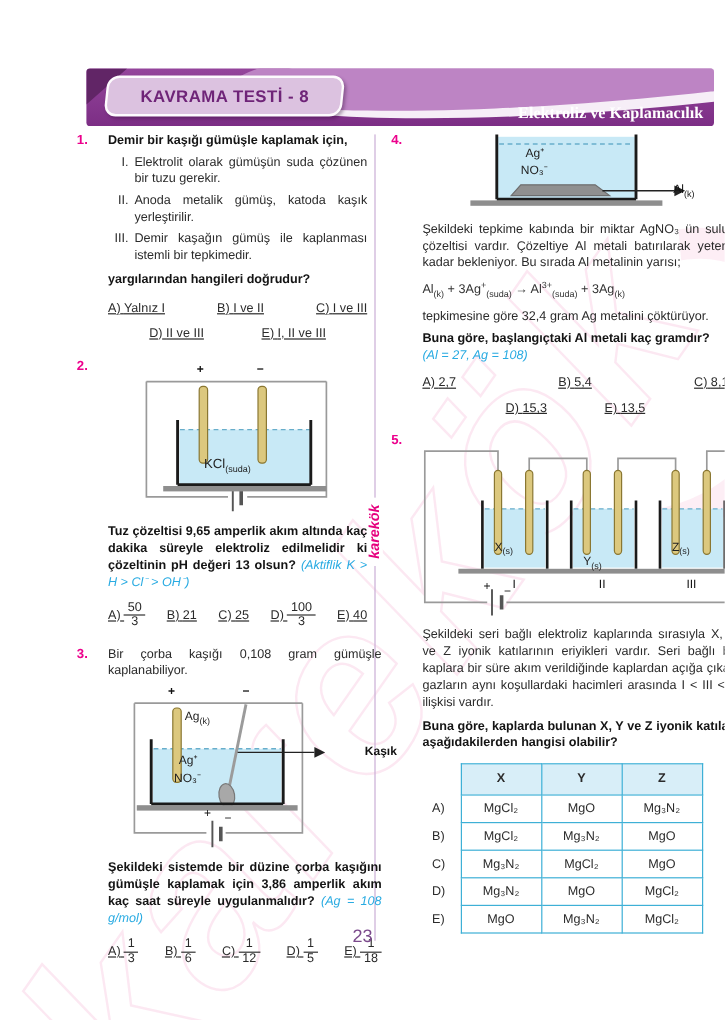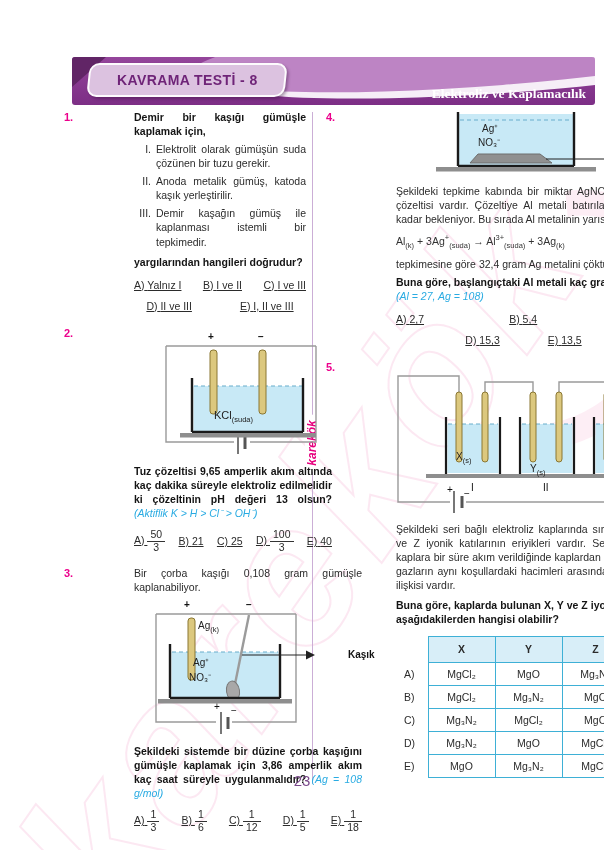--- a/index.html
+++ b/index.html
@@ -47,21 +47,21 @@
   .divider-brand {
     position:absolute; left:312px; top:443px; transform:translate(-50%,-50%) rotate(-90deg);
     color:#e6007e; font-weight:bold; font-style:italic; font-size:12px; background:#fff; padding:0 6px;
   }
   .col { position:absolute; top:110px; font-size:10.5px; line-height:1.34; }
   .col-left  { left:64px;  width:242px; }
   .col-right { left:326px; width:266px; }
   
   .q { display:flex; margin-bottom:13px; }
   .qnum { width:26px; flex:0 0 26px; color:#ec008c; font-weight:bold; font-size:11px; }
-  .qbody { flex:1;margin-left:44px; }
+  .qbody { flex:1; }
   .stem-bold { font-weight:bold; color:#141414; }
   .just { text-align:justify; }
   .mt4 { margin-top:4px; } .mt6 { margin-top:6px; }
   .roman-item { display:flex; margin-top:4px; }
   .roman-num { flex:0 0 22px; text-align:right; padding-right:5px; }
   .hint { color:#29abe2; font-style:italic; }
   
   .opt-row { display:flex; justify-content:space-between; align-items:center; margin-top:9px; }
   .opt-row-center { display:flex; justify-content:center; gap:48px; align-items:center; margin-top:7px; }
   .opt { white-space:nowrap;text-decoration:underline; }

